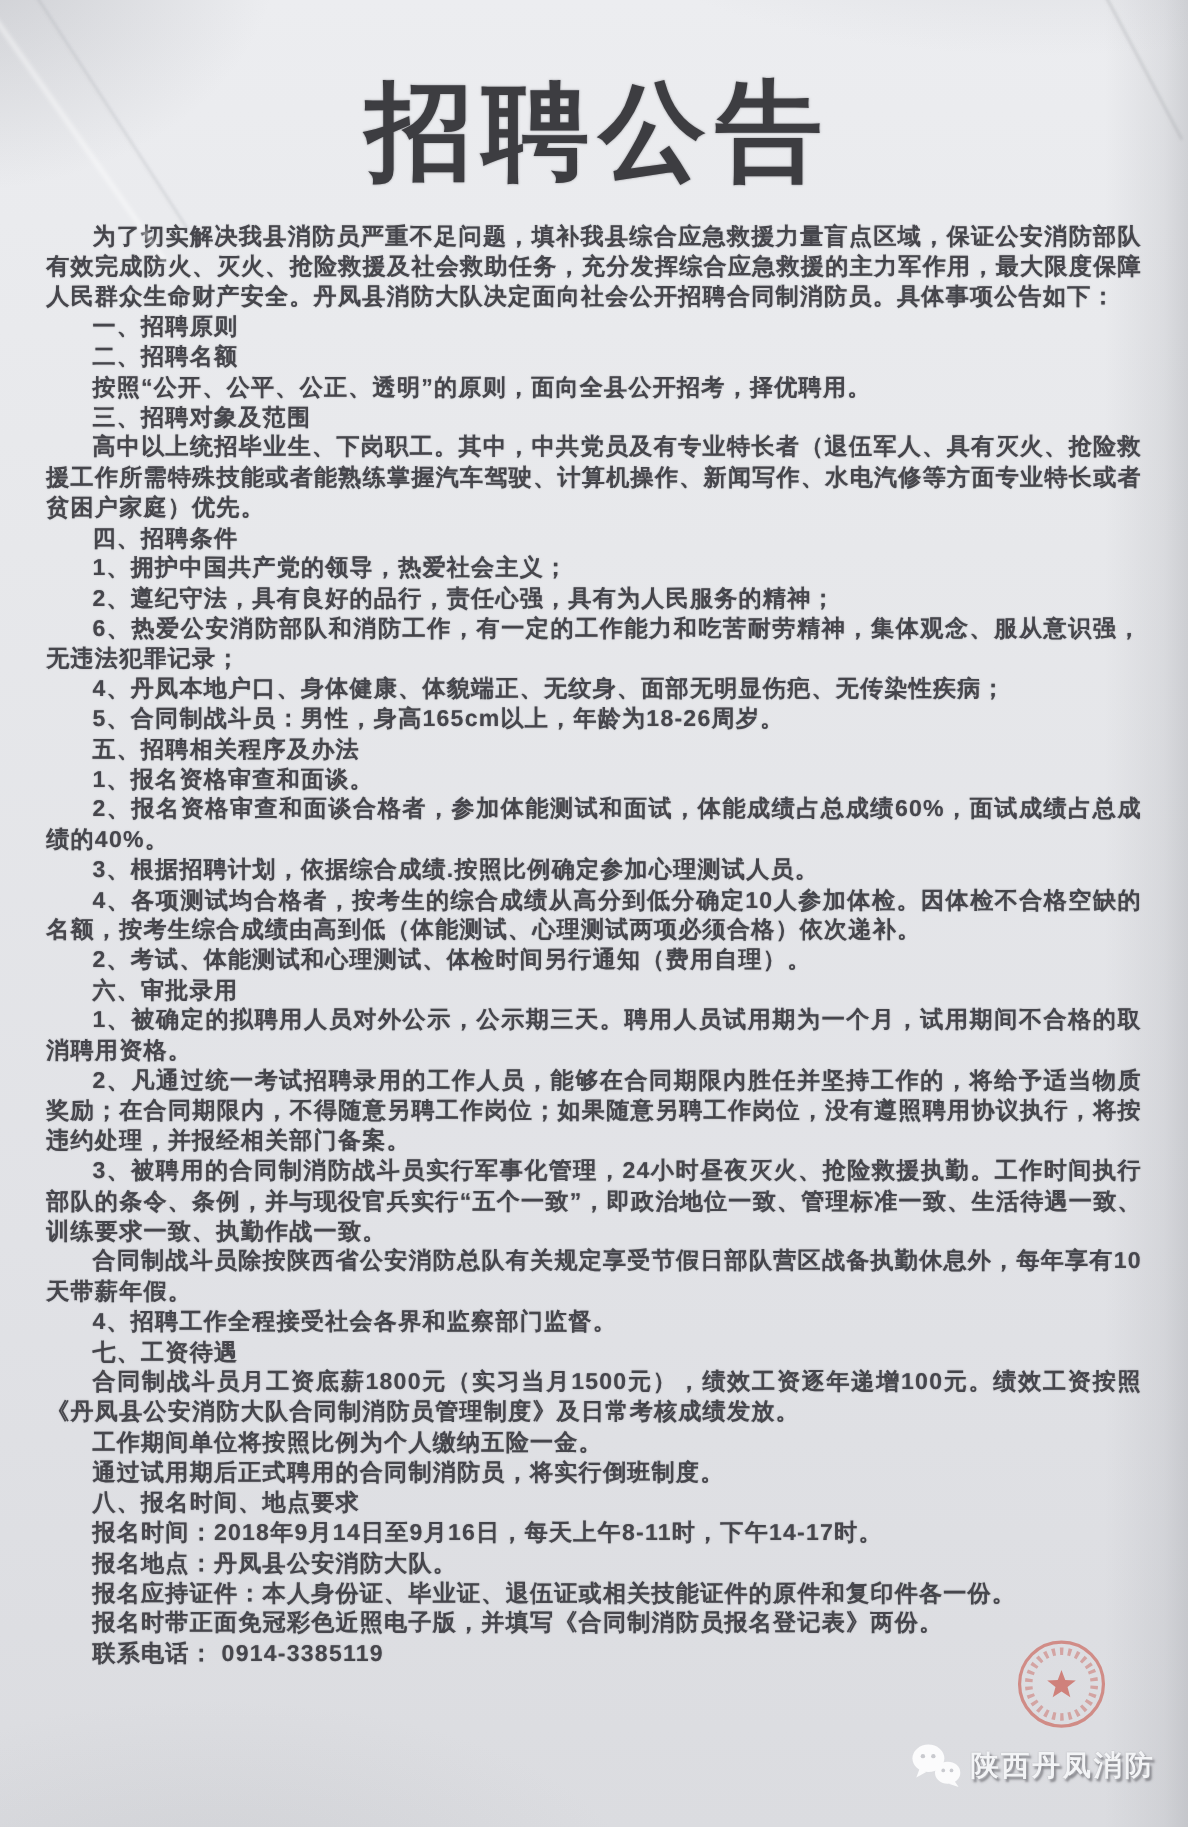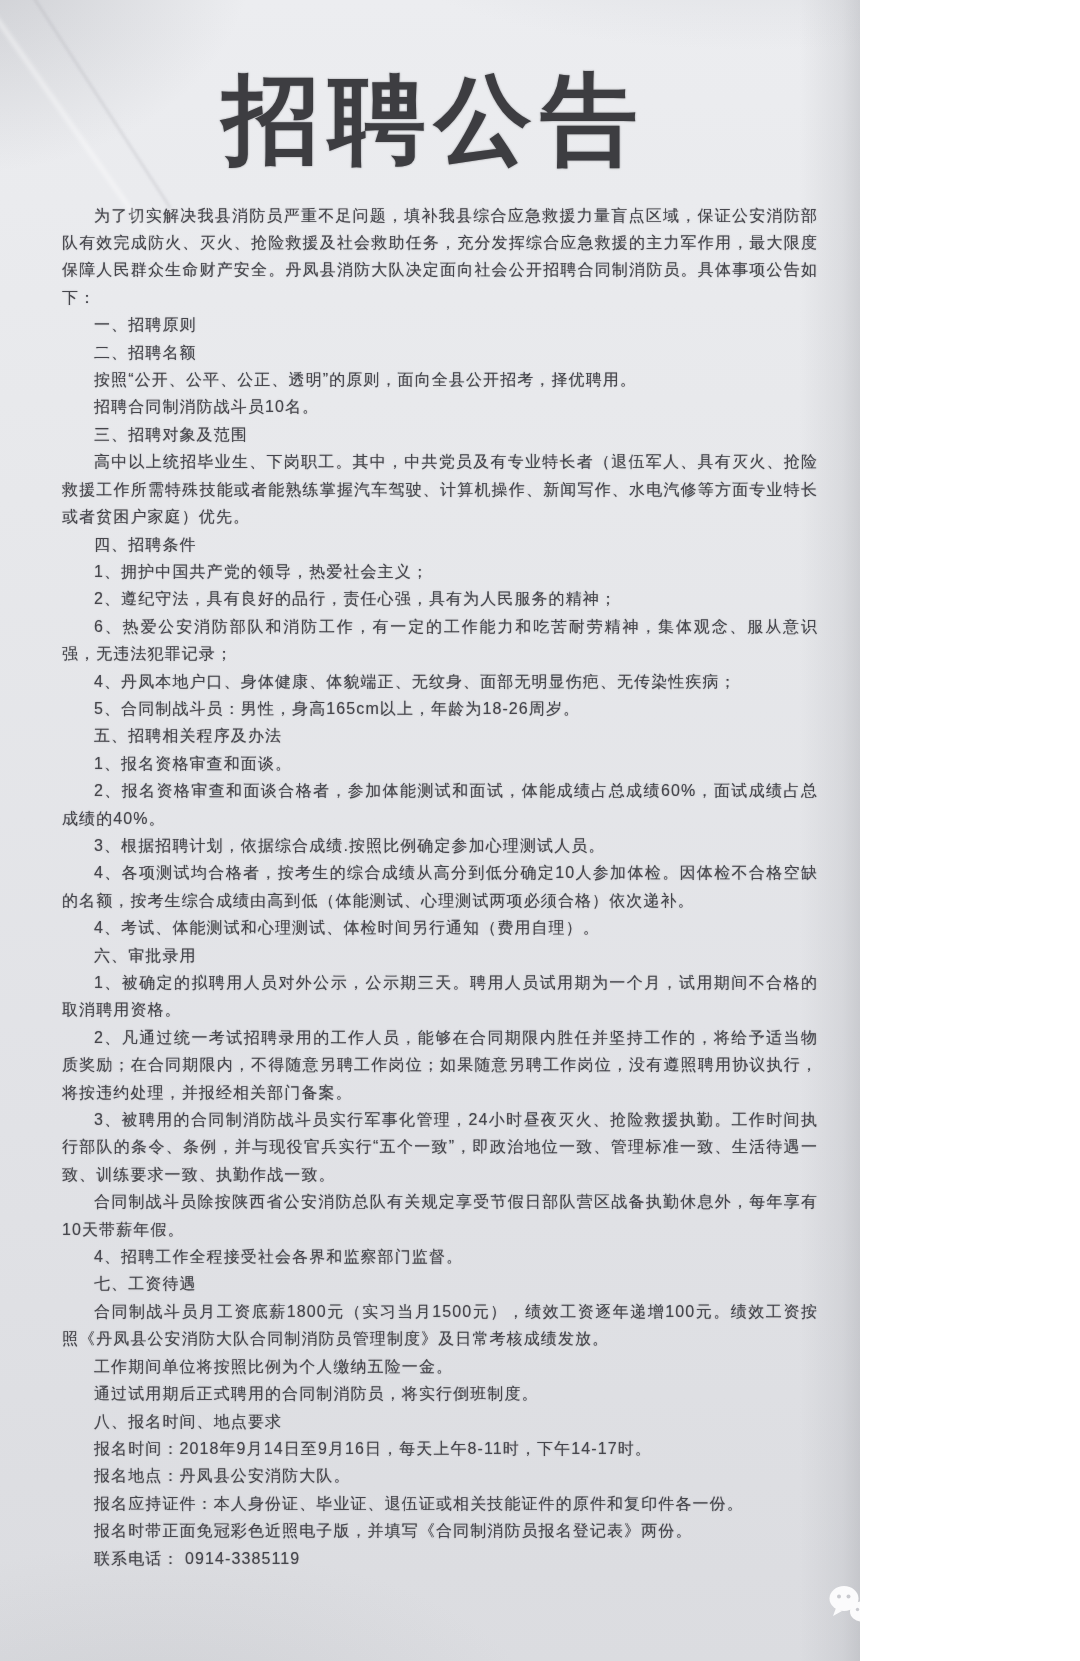--- a/index.html
+++ b/index.html
@@ -1,19 +1,19 @@
 <!DOCTYPE html>
 <html><head>
 <meta charset="utf-8">
 <style>
   html,body{margin:0;padding:0;}
   body{width:1080px;height:1661px;overflow:hidden;}
   .page{
     position:relative;
-    width:860px;height:1661px;
+    width:1080px;height:1661px;
     overflow:hidden;
     font-family:"Liberation Sans","DejaVu Sans",sans-serif;
     background:
       radial-gradient(ellipse 420px 320px at -40px -50px, rgba(146,148,155,0.38), rgba(146,148,155,0) 70%),
       radial-gradient(ellipse 600px 180px at 88% -4%, rgba(186,188,194,0.30), rgba(186,188,194,0) 65%),
       linear-gradient(90deg, rgba(170,172,178,0) 93%, rgba(168,170,176,0.22) 98%, rgba(150,152,158,0.32) 100%),
       radial-gradient(ellipse 560px 260px at 18% 104%, rgba(168,170,175,0.22), rgba(168,170,175,0) 70%),
       linear-gradient(180deg,#ecedf0 0%, #e7e8eb 30%, #e1e2e6 68%, #dbdce0 100%);
   }
   .crease{position:absolute;pointer-events:none;}
@@ -28,26 +28,26 @@
     text-align:center;
     font-size:97px;
     line-height:1.12;
     font-weight:900;
     letter-spacing:9px;
     text-indent:9px;
     color:#3d3d41;
     text-shadow:0 0 2px rgba(61,61,65,0.55);
   }
   .doc-body{
-    margin:27px 42px 0 62px;
-    font-size:16px;
+    margin:27px 42px 0 42px;
+    font-size:21px;
     line-height:27.4px;
     letter-spacing:1.1px;
     color:#46464c;
-    font-weight:400;
+    font-weight:700;
     text-align:justify;
     text-shadow:0 0 1.3px rgba(72,72,78,0.55);
   }
   .doc-body p{margin:0;text-indent:2em;}
   .seal{
     position:absolute;
     left:921px;top:1487px;
     width:88px;height:88px;
   }
   .watermark{
@@ -73,35 +73,34 @@
   <div class="crease crease-tl-2"></div>
   <div class="crease crease-tr"></div>
 
   <h1 class="doc-title">招聘公告</h1>
 
   <div class="doc-body">
     <p>为了切实解决我县消防员严重不足问题，填补我县综合应急救援力量盲点区域，保证公安消防部队有效完成防火、灭火、抢险救援及社会救助任务，充分发挥综合应急救援的主力军作用，最大限度保障人民群众生命财产安全。丹凤县消防大队决定面向社会公开招聘合同制消防员。具体事项公告如下：</p>
     <p>一、招聘原则</p>
     <p>二、招聘名额</p>
     <p>按照“公开、公平、公正、透明”的原则，面向全县公开招考，择优聘用。</p>
-    <p>招聘合同制消防战斗员10名。</p>
     <p>三、招聘对象及范围</p>
     <p>高中以上统招毕业生、下岗职工。其中，中共党员及有专业特长者（退伍军人、具有灭火、抢险救援工作所需特殊技能或者能熟练掌握汽车驾驶、计算机操作、新闻写作、水电汽修等方面专业特长或者贫困户家庭）优先。</p>
     <p>四、招聘条件</p>
     <p>1、拥护中国共产党的领导，热爱社会主义；</p>
     <p>2、遵纪守法，具有良好的品行，责任心强，具有为人民服务的精神；</p>
     <p>6、热爱公安消防部队和消防工作，有一定的工作能力和吃苦耐劳精神，集体观念、服从意识强，无违法犯罪记录；</p>
     <p>4、丹凤本地户口、身体健康、体貌端正、无纹身、面部无明显伤疤、无传染性疾病；</p>
     <p>5、合同制战斗员：男性，身高165cm以上，年龄为18-26周岁。</p>
     <p>五、招聘相关程序及办法</p>
     <p>1、报名资格审查和面谈。</p>
     <p>2、报名资格审查和面谈合格者，参加体能测试和面试，体能成绩占总成绩60%，面试成绩占总成绩的40%。</p>
     <p>3、根据招聘计划，依据综合成绩.按照比例确定参加心理测试人员。</p>
     <p>4、各项测试均合格者，按考生的综合成绩从高分到低分确定10人参加体检。因体检不合格空缺的名额，按考生综合成绩由高到低（体能测试、心理测试两项必须合格）依次递补。</p>
-    <p>4、考试、体能测试和心理测试、体检时间另行通知（费用自理）。</p>
+    <p>2、考试、体能测试和心理测试、体检时间另行通知（费用自理）。</p>
     <p>六、审批录用</p>
     <p>1、被确定的拟聘用人员对外公示，公示期三天。聘用人员试用期为一个月，试用期间不合格的取消聘用资格。</p>
     <p>2、凡通过统一考试招聘录用的工作人员，能够在合同期限内胜任并坚持工作的，将给予适当物质奖励；在合同期限内，不得随意另聘工作岗位；如果随意另聘工作岗位，没有遵照聘用协议执行，将按违约处理，并报经相关部门备案。</p>
     <p>3、被聘用的合同制消防战斗员实行军事化管理，24小时昼夜灭火、抢险救援执勤。工作时间执行部队的条令、条例，并与现役官兵实行“五个一致”，即政治地位一致、管理标准一致、生活待遇一致、训练要求一致、执勤作战一致。</p>
     <p>合同制战斗员除按陕西省公安消防总队有关规定享受节假日部队营区战备执勤休息外，每年享有10天带薪年假。</p>
     <p>4、招聘工作全程接受社会各界和监察部门监督。</p>
     <p>七、工资待遇</p>
     <p>合同制战斗员月工资底薪1800元（实习当月1500元），绩效工资逐年递增100元。绩效工资按照《丹凤县公安消防大队合同制消防员管理制度》及日常考核成绩发放。</p>
     <p>工作期间单位将按照比例为个人缴纳五险一金。</p>
     <p>通过试用期后正式聘用的合同制消防员，将实行倒班制度。</p>

